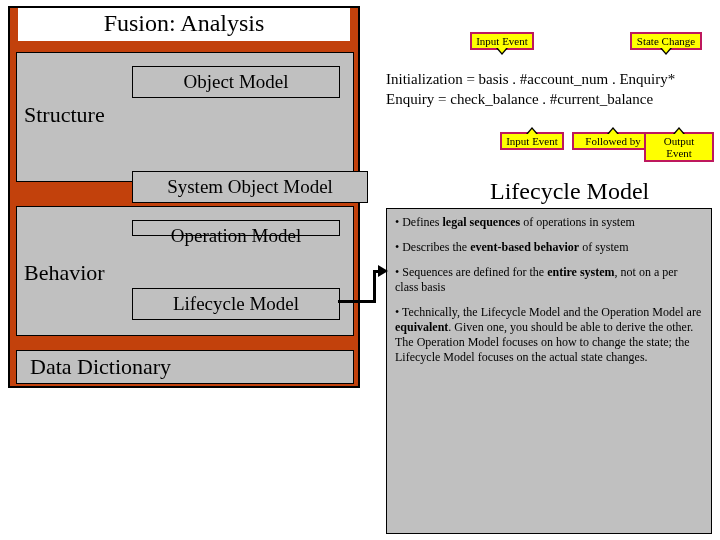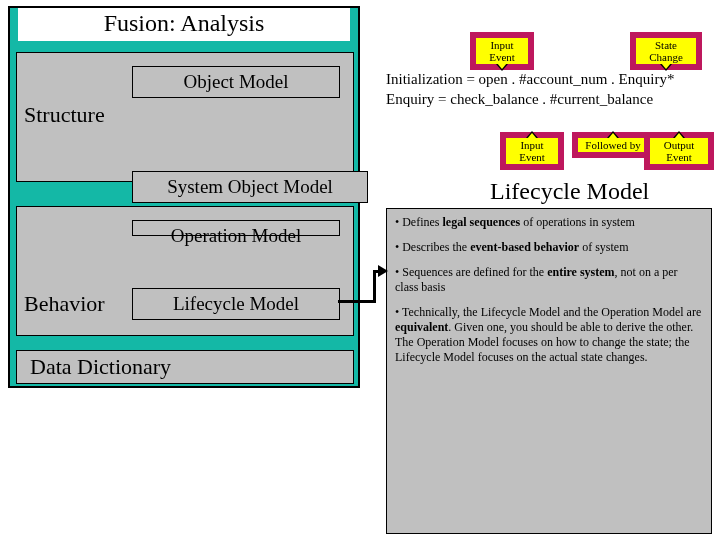--- a/index.html
+++ b/index.html
@@ -7,21 +7,21 @@
     width: 720px; height: 540px;
     font-family: "Times New Roman", serif;
     background: #fff;
     position: relative;
     overflow: hidden;
   }
   .left-panel {
     position: absolute;
     left: 8px; top: 6px;
     width: 352px; height: 382px;
-    background: #14b8a6;
+    background: #c2410c;
     border: 2px solid #000;
   }
   .title {
     position: absolute;
     left: 8px; right: 8px; top: 0;
     text-align: center;
     font-size: 24px;
     background: #fff;
     padding: 2px 0 4px 0;
   }
@@ -31,39 +31,39 @@
     border: 1px solid #000;
   }
   .group-structure { left: 6px; top: 44px; width: 338px; height: 130px; }
   .group-behavior  { left: 6px; top: 198px; width: 338px; height: 130px; }
   .group-dd        { left: 6px; top: 342px; width: 338px; height: 34px; }
   .group-label-big {
     position: absolute;
     font-size: 22px;
   }
   .lbl-structure { left: 14px; top: 94px; }
-  .lbl-behavior  { left: 14px; top: 252px; margin-top: 31px; }
+  .lbl-behavior  { left: 14px; top: 252px; }
   .lbl-dd        { left: 20px; top: 346px; font-size: 22px; }
   .sub {
     position: absolute;
     background: #c0c0c0;
     border: 1px solid #000;
     text-align: center;
     font-size: 19px;
     padding: 4px 0;
   }
   .sub-om  { left: 122px; top: 58px;  width: 208px; height: 32px; }
   .sub-som { left: 122px; top: 128px; width: 236px; height: 32px; margin-top: 35px; }
   .sub-opm { left: 122px; top: 212px; width: 208px; height: 16px; }
   .sub-lcm { left: 122px; top: 280px; width: 208px; height: 32px; }
 
   .callout {
     position: absolute;
     background: #ffff00;
-    border: 6px solid #be185d;
+    border: 2px solid #be185d;
     font-size: 11px;
     padding: 1px 4px;
     text-align: center;
   }
   .co-ie  { left: 470px; top: 32px; width: 64px; }
   .co-sc  { left: 630px; top: 32px; width: 72px; }
   .co-ie2 { left: 500px; top: 132px; width: 64px; }
   .co-fb  { left: 572px; top: 132px; width: 82px; }
   .co-oe  { left: 644px; top: 132px; width: 70px; }
   .callout::after {
@@ -153,21 +153,21 @@
   <div class="sub sub-lcm">Lifecycle Model</div>
 </div>
 
 <div class="callout co-ie">Input Event</div>
 <div class="callout co-sc">State Change</div>
 <div class="callout co-ie2">Input Event</div>
 <div class="callout co-fb">Followed by</div>
 <div class="callout co-oe">Output Event</div>
 
 <div class="eq">
-  <div>Initialization = open . #account_num . Enquiry*</div>
+  <div>Initialization = basis . #account_num . Enquiry*</div>
   <div>Enquiry = check_balance . #current_balance</div>
 </div>
 
 <div class="right-heading">Lifecycle Model</div>
 
 <div class="right-box">
   <p><span>• Defines </span><b>legal sequences</b><span> of operations in system</span></p>
   <p><span>• Describes the </span><b>event-based behavior</b><span> of system</span></p>
   <p><span>• Sequences are defined for the </span><b>entire system</b><span>, not on a per class basis</span></p>
   <p><span>• Technically, the Lifecycle Model and the Operation Model are </span><b>equivalent</b><span>. Given one, you should be able to derive the other. The Operation Model focuses on how to change the state; the Lifecycle Model focuses on the actual state changes.</span></p>

